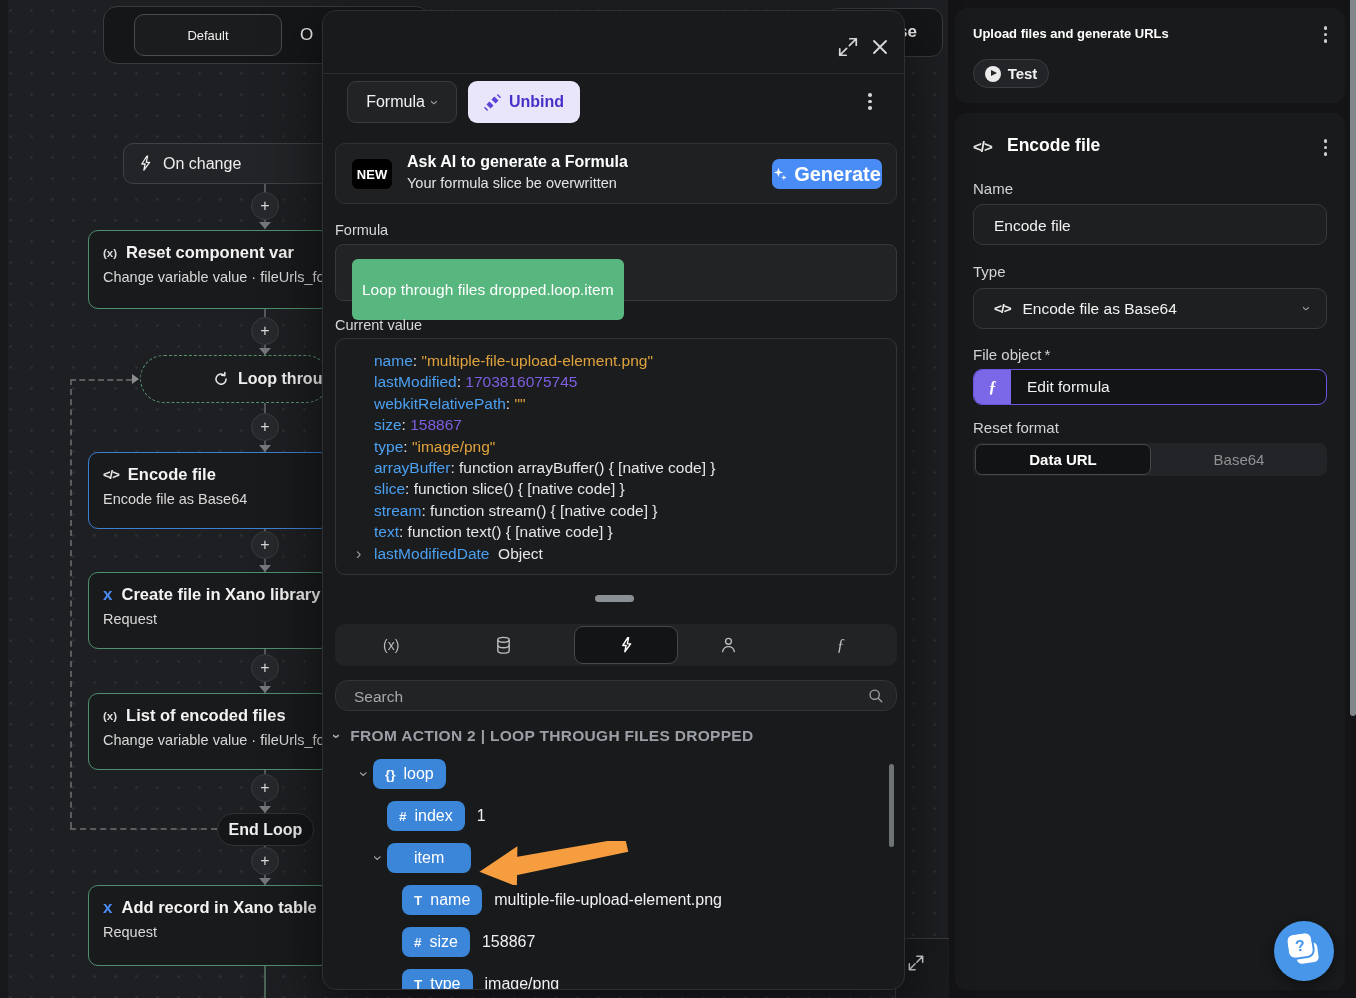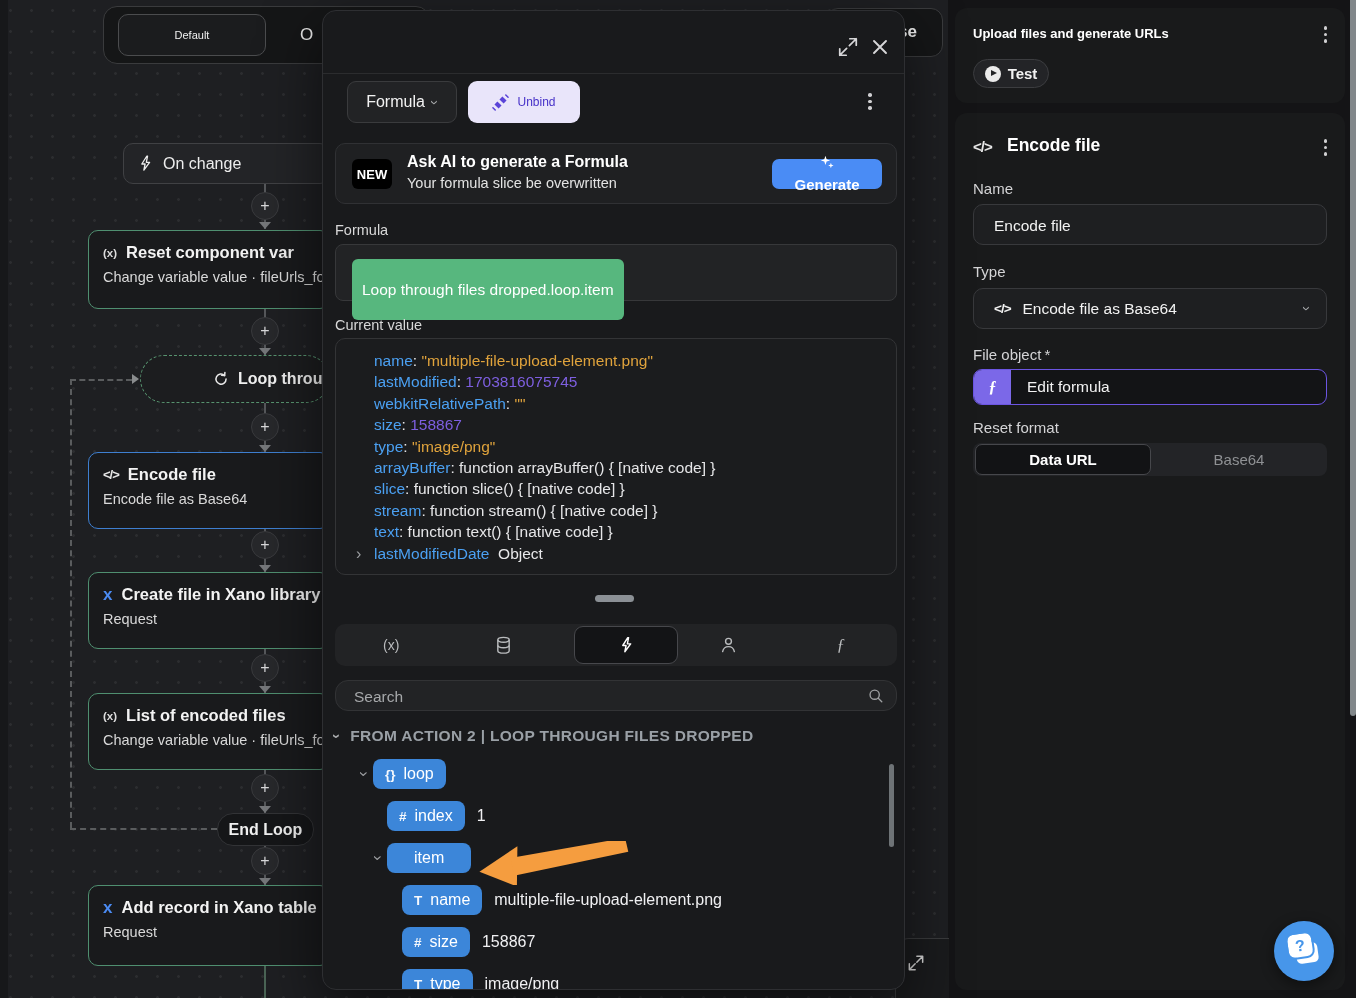--- a/index.html
+++ b/index.html
@@ -6,22 +6,22 @@
     font-family:"Liberation Sans",sans-serif;-webkit-font-smoothing:antialiased;}
   .abs{position:absolute;}
   #stage{position:relative;width:1356px;height:998px;background:#141416;overflow:hidden;}
 
   
   #canvas{position:absolute;left:0;top:0;width:948px;height:998px;background:#1e1f22;
     background-image:radial-gradient(circle,#2c2d30 1.3px,transparent 1.5px);background-size:21px 21px;}
   #left-strip{position:absolute;left:0;top:0;width:8px;height:998px;background:#17181a;}
 
   .tabbar{left:103px;top:6px;width:325px;height:56px;border:1.5px solid #3a3b3d;border-radius:14px;background:#151617;}
-  .tab-active{position:absolute;left:14px;top:7px;width:146px;height:40px;background:#1b1c1e;border:1px solid #4b4c4e;
-    border-radius:10px;color:#f0f0f0;font-size:11px;display:flex;align-items:center;justify-content:center;}
+  .tab-active{position:absolute;left:30px;top:7px;width:146px;height:40px;background:#1b1c1e;border:1px solid #4b4c4e;
+    border-radius:10px;color:#f0f0f0;font-size:13px;display:flex;align-items:center;justify-content:center;}
   .tab-partial{position:absolute;left:196px;top:0;height:56px;line-height:56px;color:#e8e8e8;font-size:17px;}
 
   .node{background:#191a1c;border-radius:10px;padding:12px 14px;box-sizing:border-box;overflow:hidden;white-space:nowrap;}
   .node.green{border:1.5px solid #4f8f70;}
   .node.blue{border:1.5px solid #3e7fd0;}
   .node-title{display:flex;align-items:center;gap:9px;color:#f3f3f3;font-size:16.5px;font-weight:700;}
   .node-sub{margin-top:7px;color:#d9d9d9;font-size:14.5px;font-weight:400;}
   .icon-var{font-size:11.5px;font-weight:700;color:#dcdcdc;}
   .icon-code{font-size:13px;font-weight:700;color:#e8e8e8;letter-spacing:-1px;}
   .icon-xano{font-size:17px;font-weight:800;color:#4b8bf2;line-height:1;}
@@ -47,32 +47,32 @@
     border-top-left-radius:14px;background:#1a1b1d;}
 
   
   #modal{position:absolute;left:322px;top:10px;width:583px;height:980px;background:#191a1c;border:1px solid #2e2f32;
     border-radius:14px;box-shadow:0 22px 60px rgba(0,0,0,.55);z-index:5;overflow:hidden;box-sizing:border-box;}
   .m-divider{position:absolute;left:0;top:62px;width:100%;height:1px;background:#2b2c2e;}
   .hdr-icon{position:absolute;color:#d6d6d8;cursor:pointer;}
   .btn-formula{position:absolute;left:24px;top:70px;width:110px;height:42px;background:#222325;border:1px solid #3a3b3d;border-radius:9px;
     display:flex;align-items:center;justify-content:center;gap:8px;color:#f2f2f2;font-size:16px;box-sizing:border-box;}
   .btn-unbind{position:absolute;left:145px;top:70px;width:112px;height:42px;background:#e9e5fa;border-radius:9px;
-    display:flex;align-items:center;justify-content:center;gap:8px;color:#4631c8;font-size:12px;font-weight:400;}
+    display:flex;align-items:center;justify-content:center;gap:8px;color:#4631c8;font-size:16px;font-weight:700;}
   .chev{display:inline-block;transform:rotate(90deg);color:#a9abad;font-size:15px;}
   .kebab{display:flex;flex-direction:column;gap:3px;align-items:center;}
   .kebab i{width:3.5px;height:3.5px;border-radius:50%;background:#d0d0d2;}
 
   .ai-banner{position:absolute;left:12px;top:132px;width:562px;height:61px;background:#1f2022;border:1px solid #303134;border-radius:10px;box-sizing:border-box;}
   .new-badge{position:absolute;left:16px;top:15px;width:40px;height:30px;background:#000000;border-radius:6px;
     color:#fff;font-size:13px;font-weight:700;display:flex;align-items:center;justify-content:center;}
   .ai-title{position:absolute;left:71px;top:9px;color:#fff;font-size:16px;font-weight:700;}
   .ai-sub{position:absolute;left:71px;top:31px;color:#e3e3e3;font-size:14.5px;}
   .btn-generate{position:absolute;right:14px;top:15px;width:110px;height:30px;background:#4a8cf5;border-radius:7px;
-    display:flex;align-items:center;justify-content:center;gap:7px;color:#fff;font-size:15px;font-weight:600;flex-direction:column;}
+    display:flex;align-items:center;justify-content:center;gap:7px;color:#fff;font-size:20px;font-weight:600;}
 
   .m-label{position:absolute;left:12px;color:#d8d8d8;font-size:14.5px;}
   .formula-box{position:absolute;left:12px;top:233px;width:562px;height:57px;background:#222325;border:1px solid #37383a;border-radius:8px;box-sizing:border-box;}
   .formula-pill{position:absolute;left:16px;top:14px;height:29px;display:inline-flex;align-items:center;padding:16px 10px;
     background:#57b77e;border-radius:6px;color:#fff;font-size:15.5px;}
 
   .code-block{position:absolute;left:12px;top:327px;width:562px;height:237px;background:#1b1c1e;border:1px solid #333436;
     border-radius:10px;box-sizing:border-box;padding-top:11px;overflow:hidden;}
   .code-line{position:relative;padding-left:38px;line-height:21.4px;font-size:15.5px;white-space:nowrap;}
   .code-exp{position:absolute;left:20px;color:#9b9da0;font-size:16px;}

